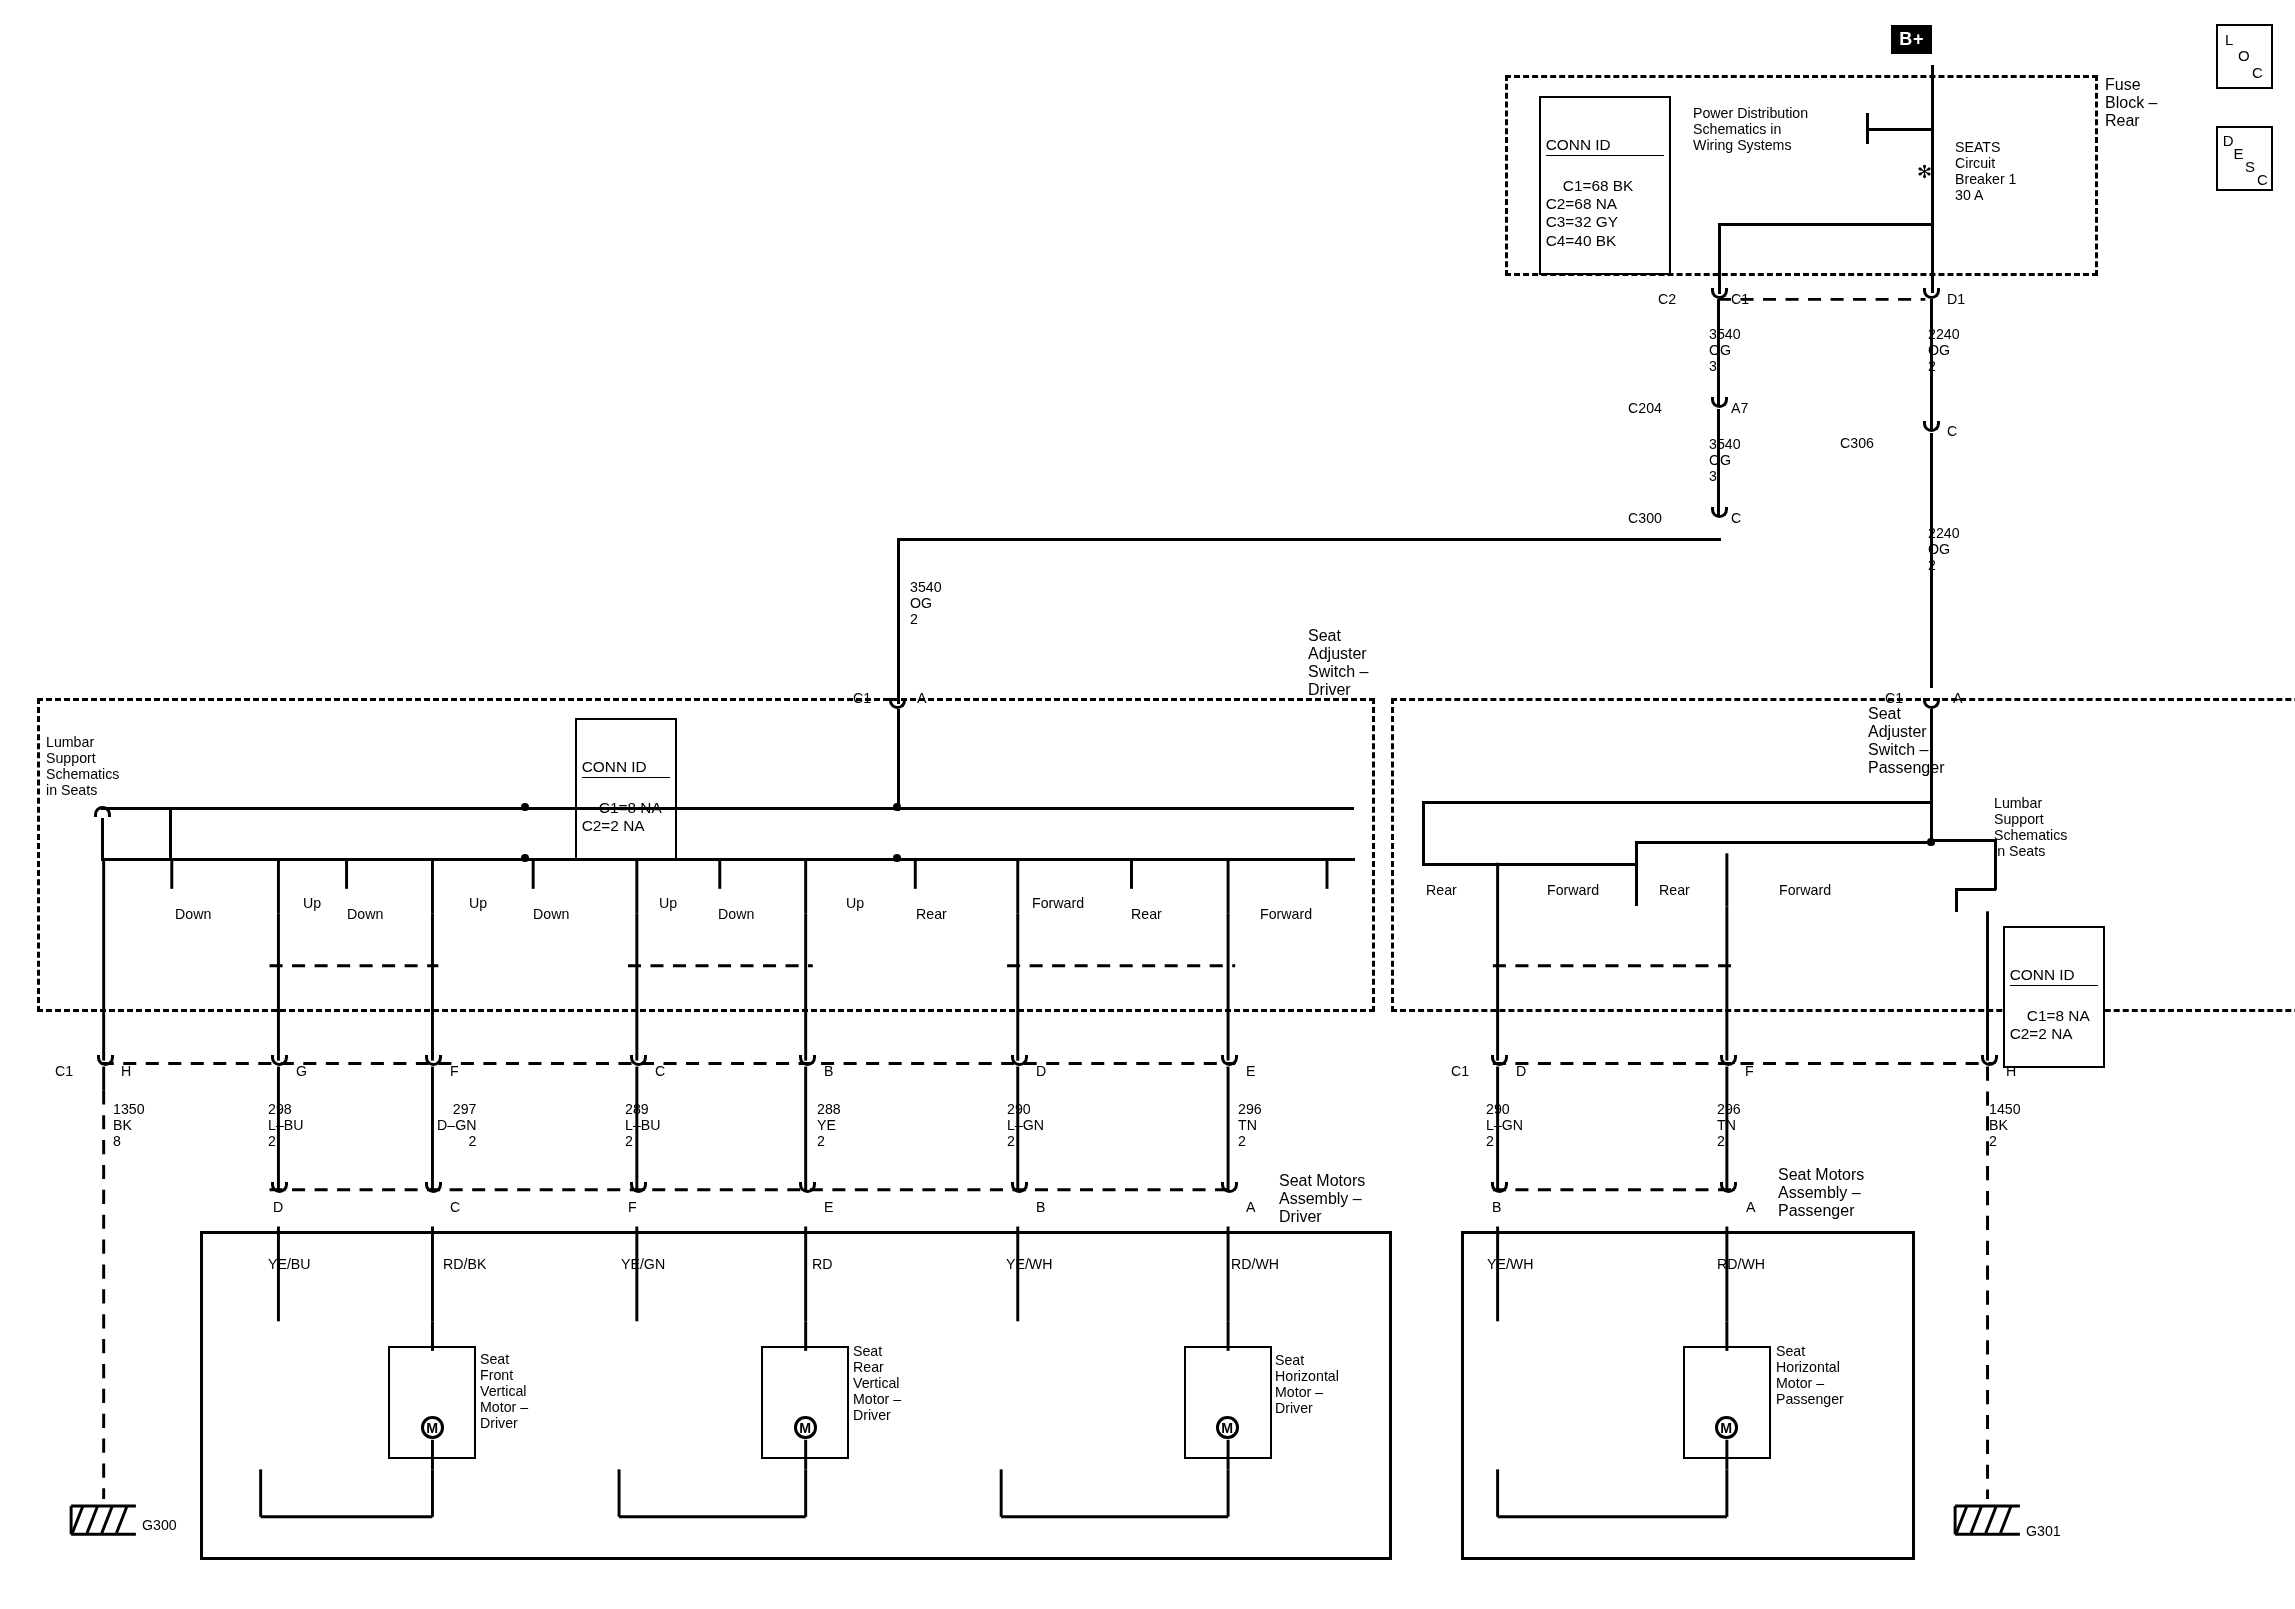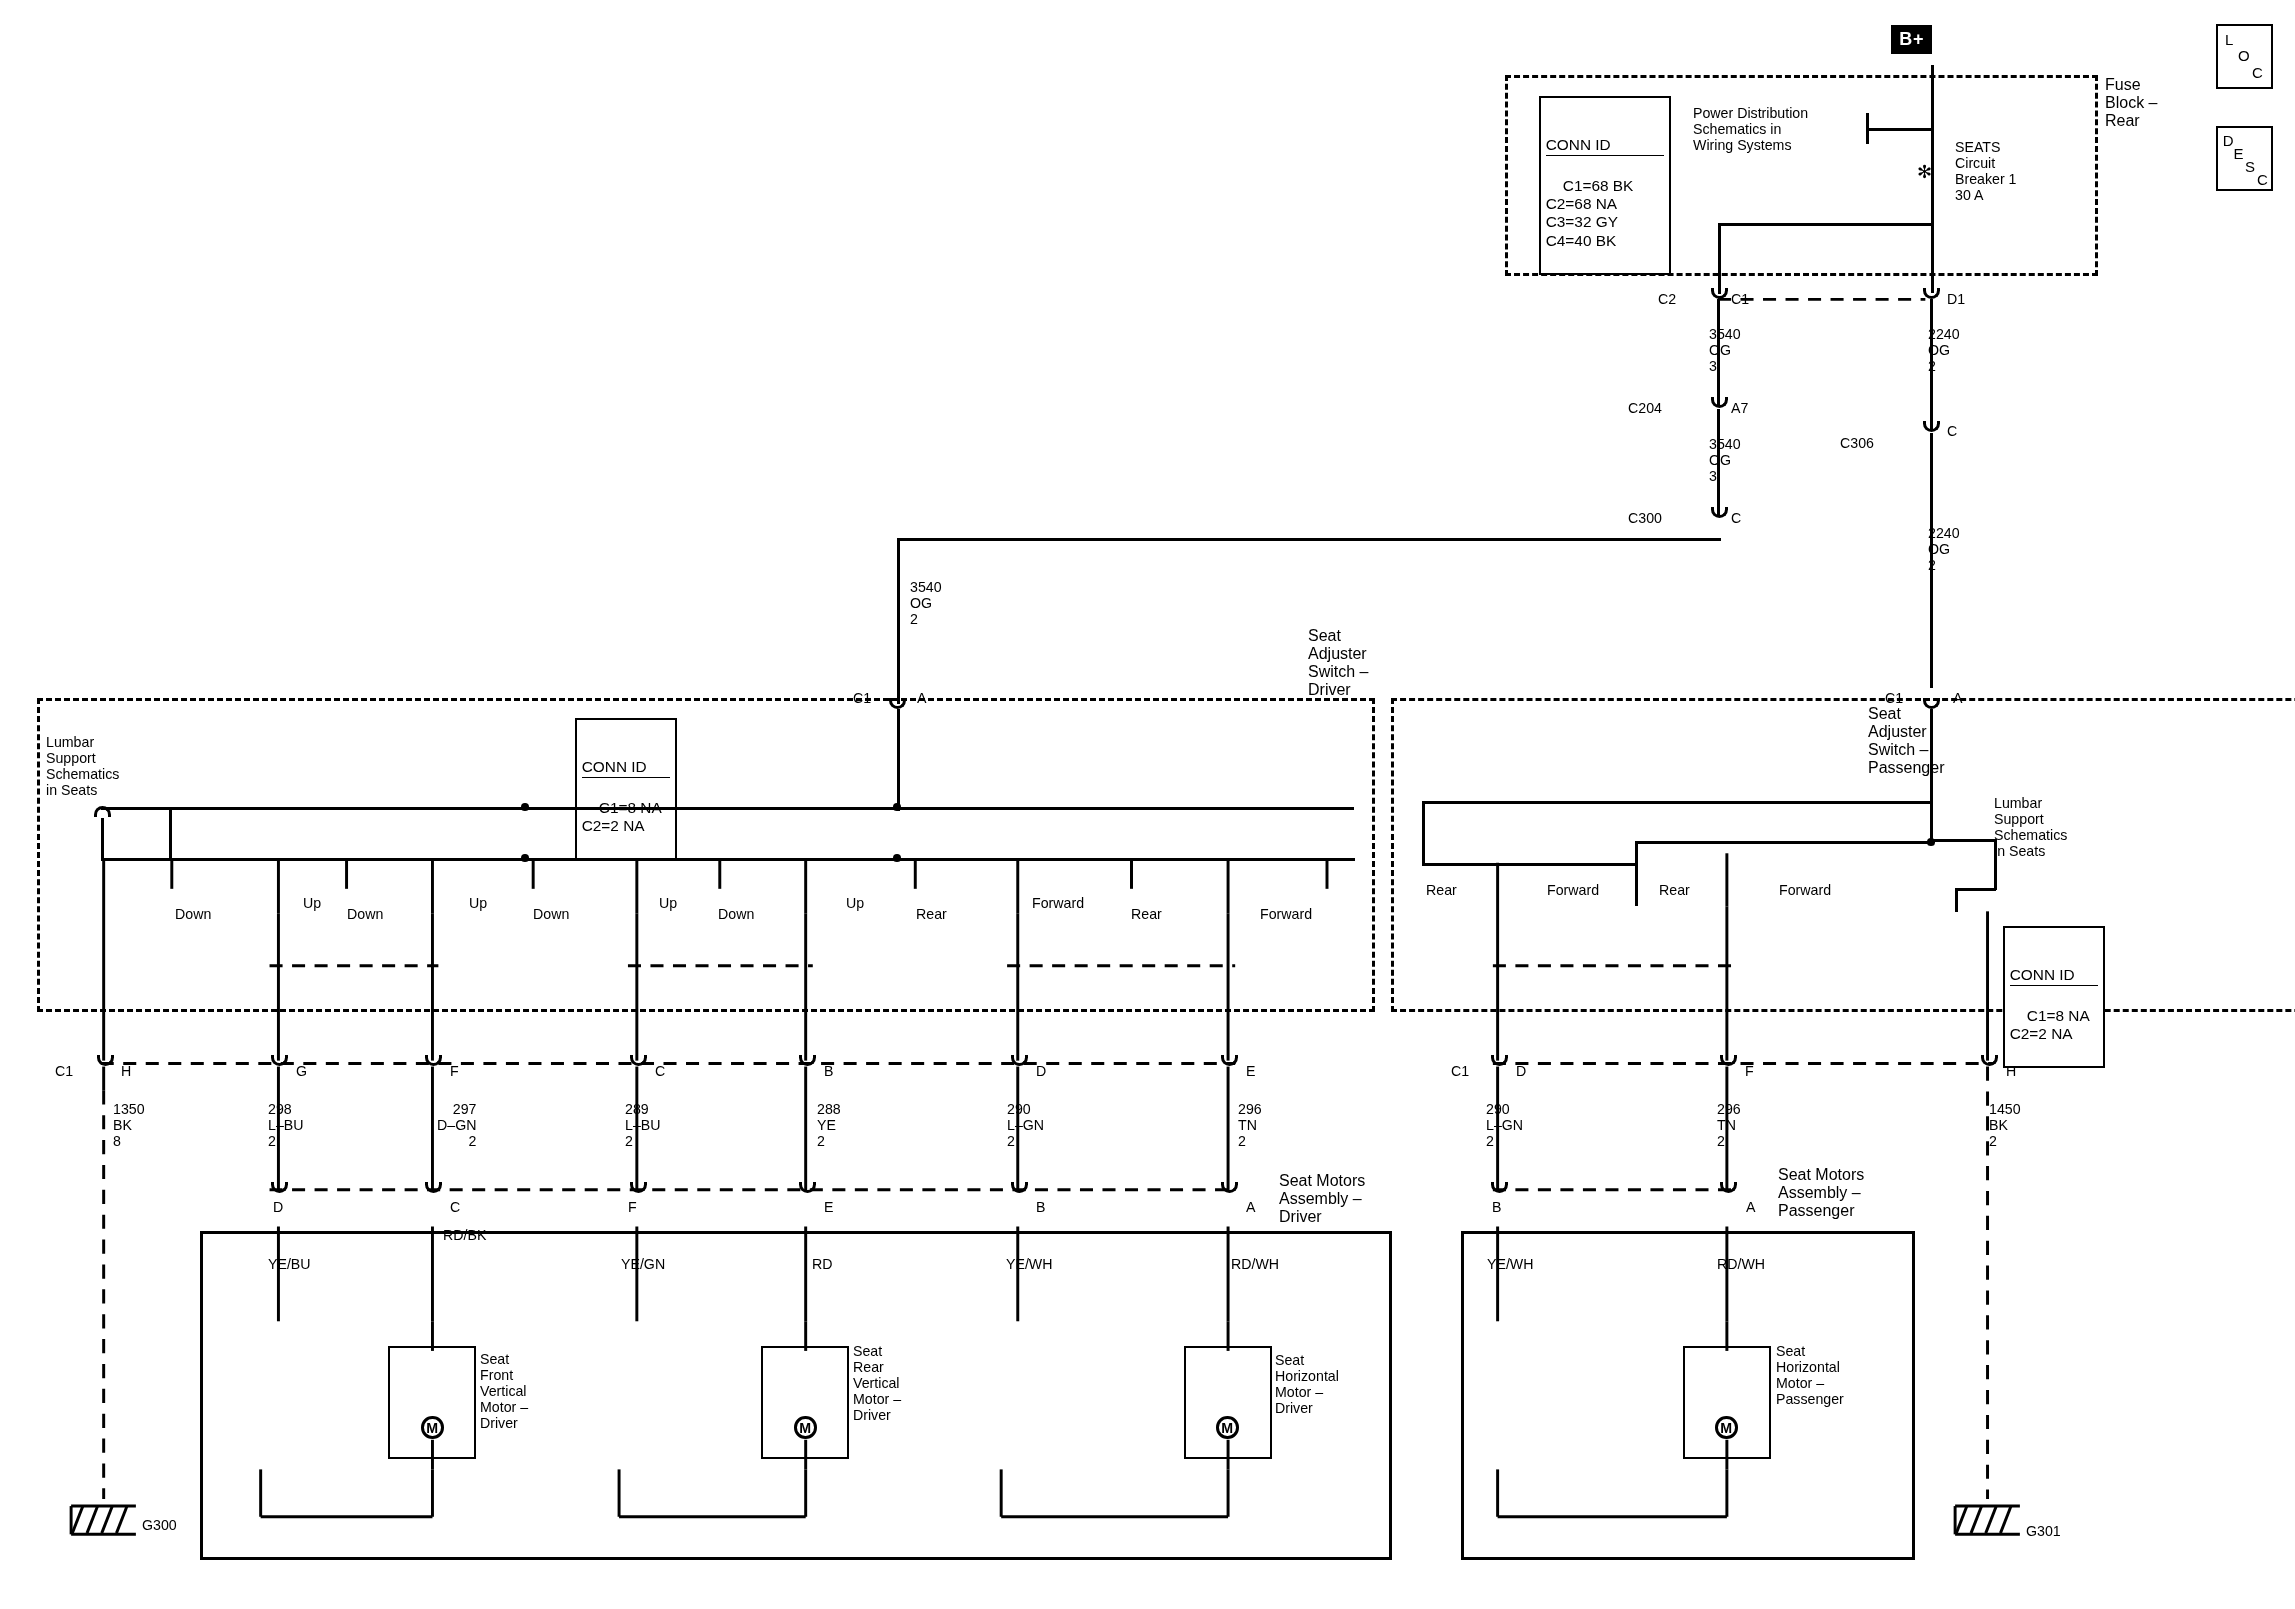--- a/index.html
+++ b/index.html
@@ -416,21 +416,21 @@
   <div class="lbl sm" style="left:1036px; top:1200px;">B</div>
   <div class="lbl sm" style="left:1246px; top:1200px;">A</div>
 
   <div class="lbl" style="left:1279px; top:1172px;">Seat Motors
 Assembly –
 Driver</div>
 
   <div class="solidbox" style="left:200px; top:1231px; width:1192px; height:329px;"></div>
 
   <div class="lbl sm" style="left:268px; top:1257px;">YE/BU</div>
-  <div class="lbl sm" style="left:443px; top:1228px;text-align:center;">RD/BK</div>
+  <div class="lbl sm" style="left:443px; top:1257px;text-align:center;">RD/BK</div>
   <div class="lbl sm" style="left:621px; top:1257px;">YE/GN</div>
   <div class="lbl sm" style="left:812px; top:1257px;">RD</div>
   <div class="lbl sm" style="left:1006px; top:1257px;">YE/WH</div>
   <div class="lbl sm" style="left:1231px; top:1257px;">RD/WH</div>
 
   <div class="thinbox" style="left:388px; top:1346px; width:88px; height:113px;"></div>
   <div class="motor" style="left:421px; top:1416px;">M</div>
   <div class="lbl sm" style="left:480px; top:1352px;">Seat
 Front
 Vertical

